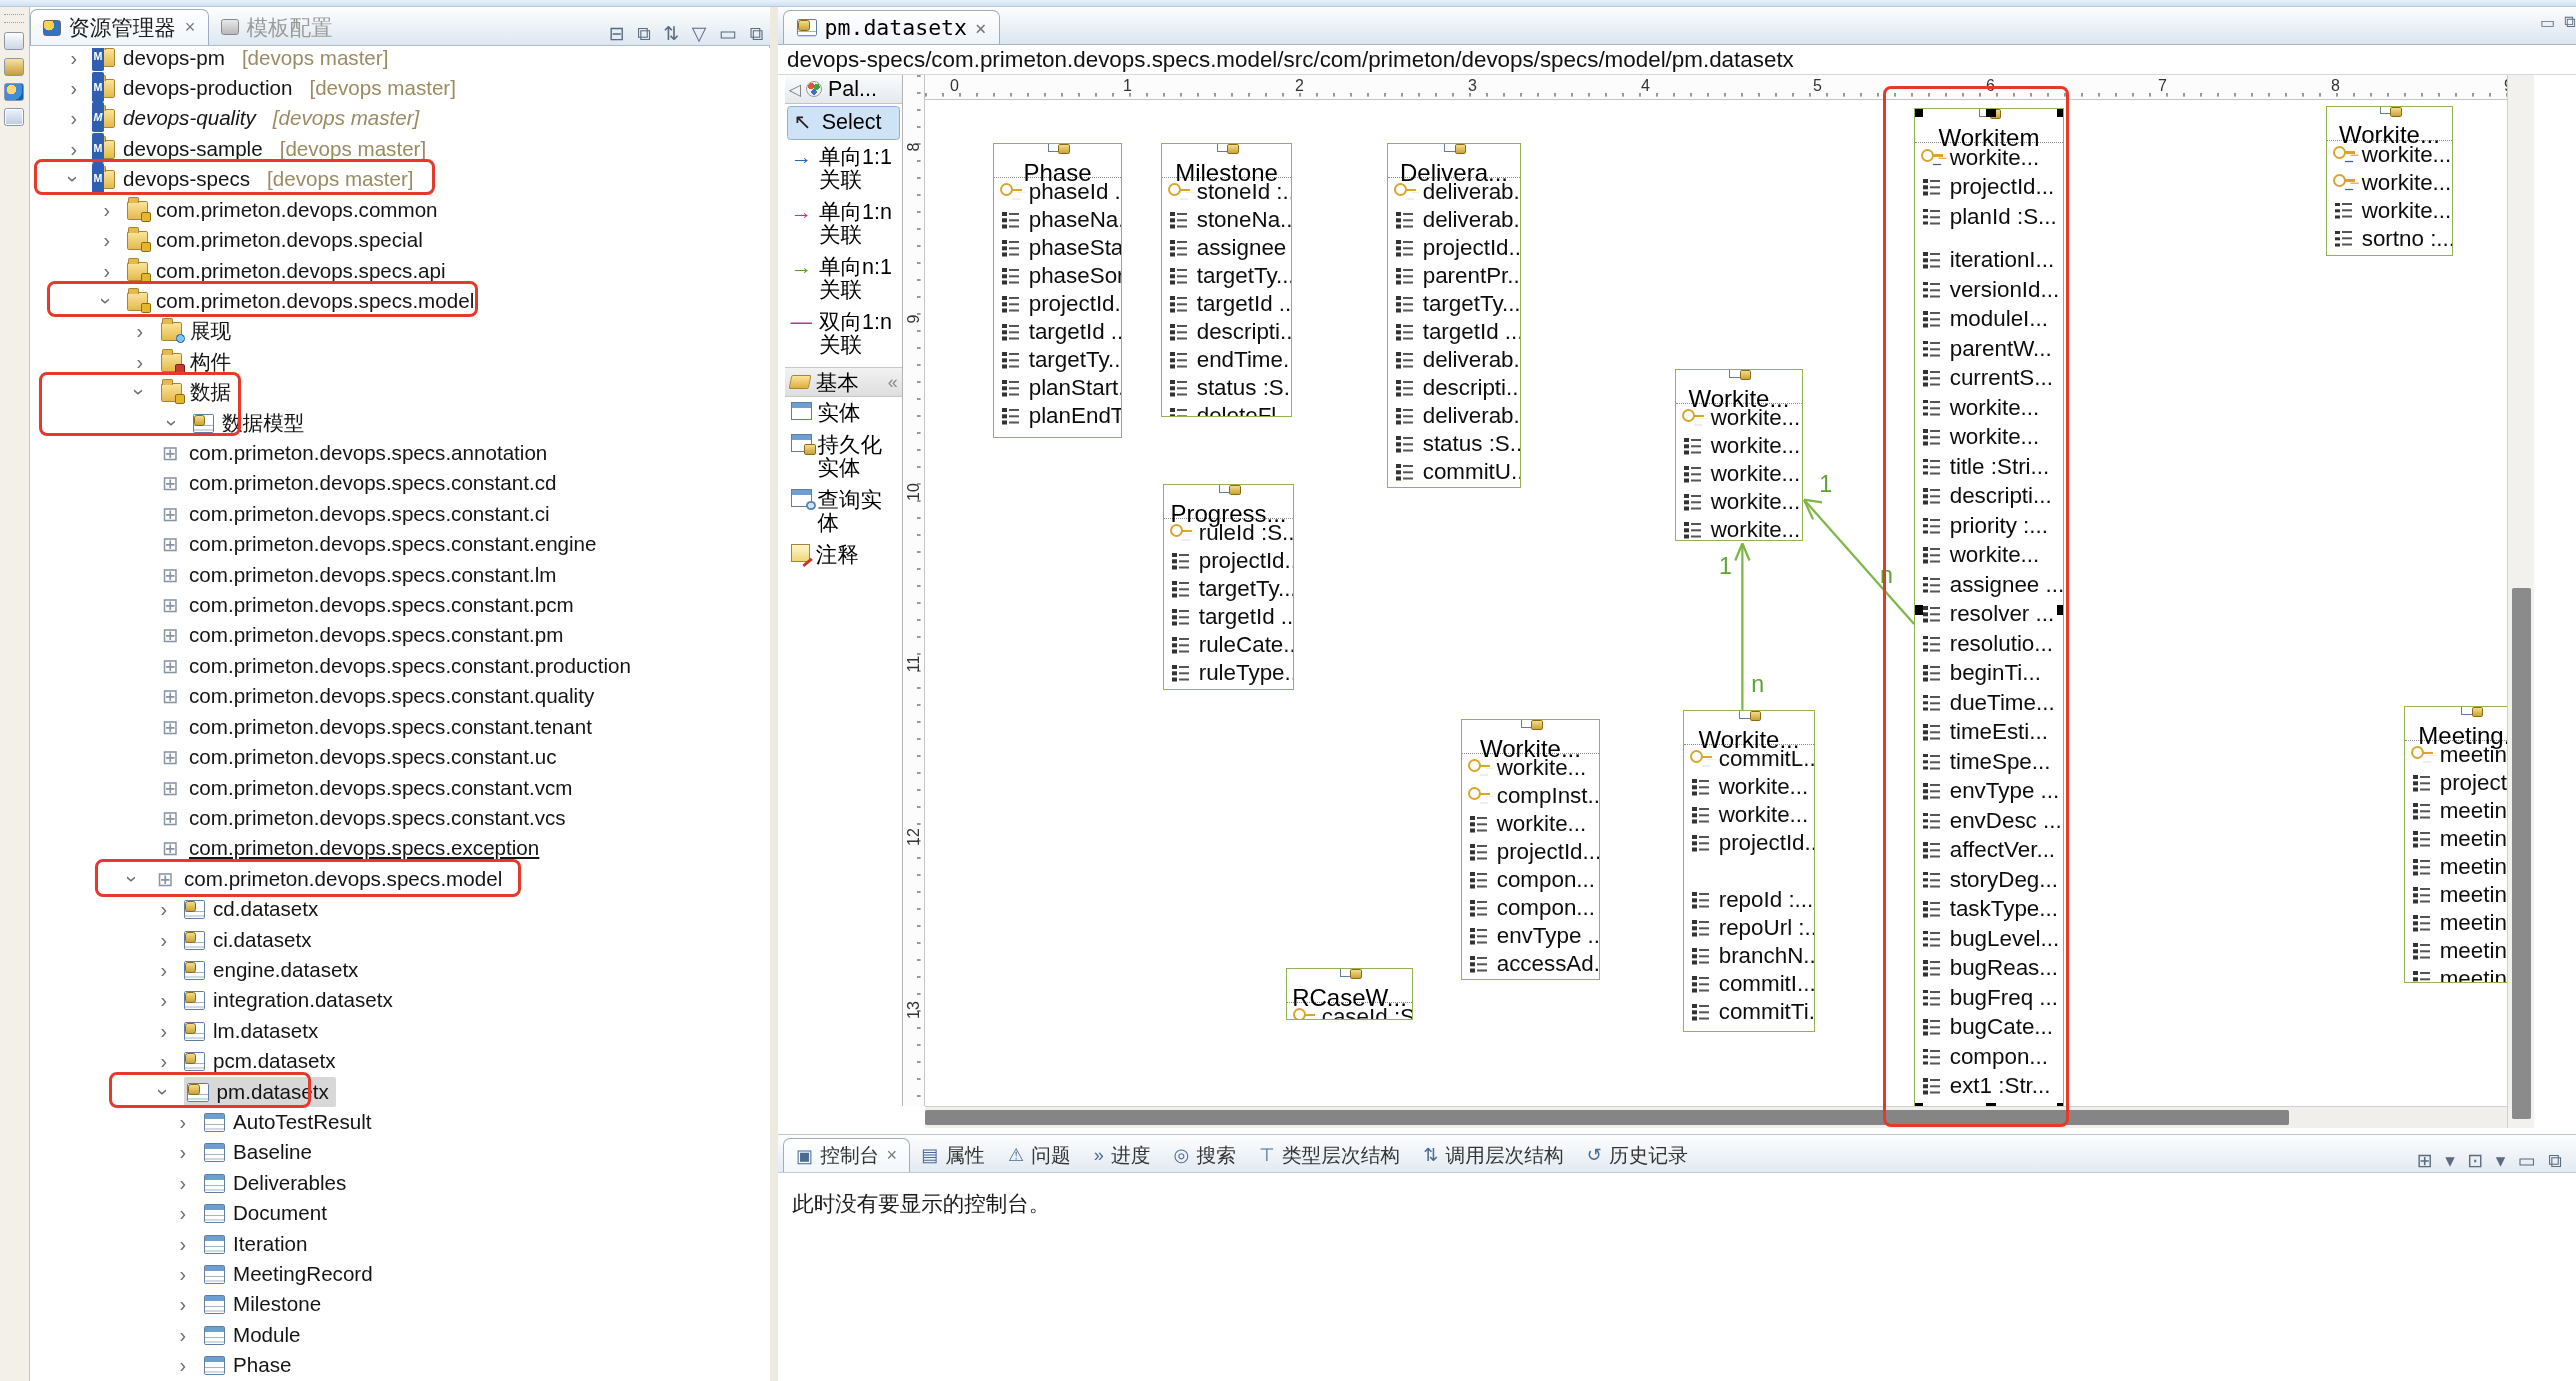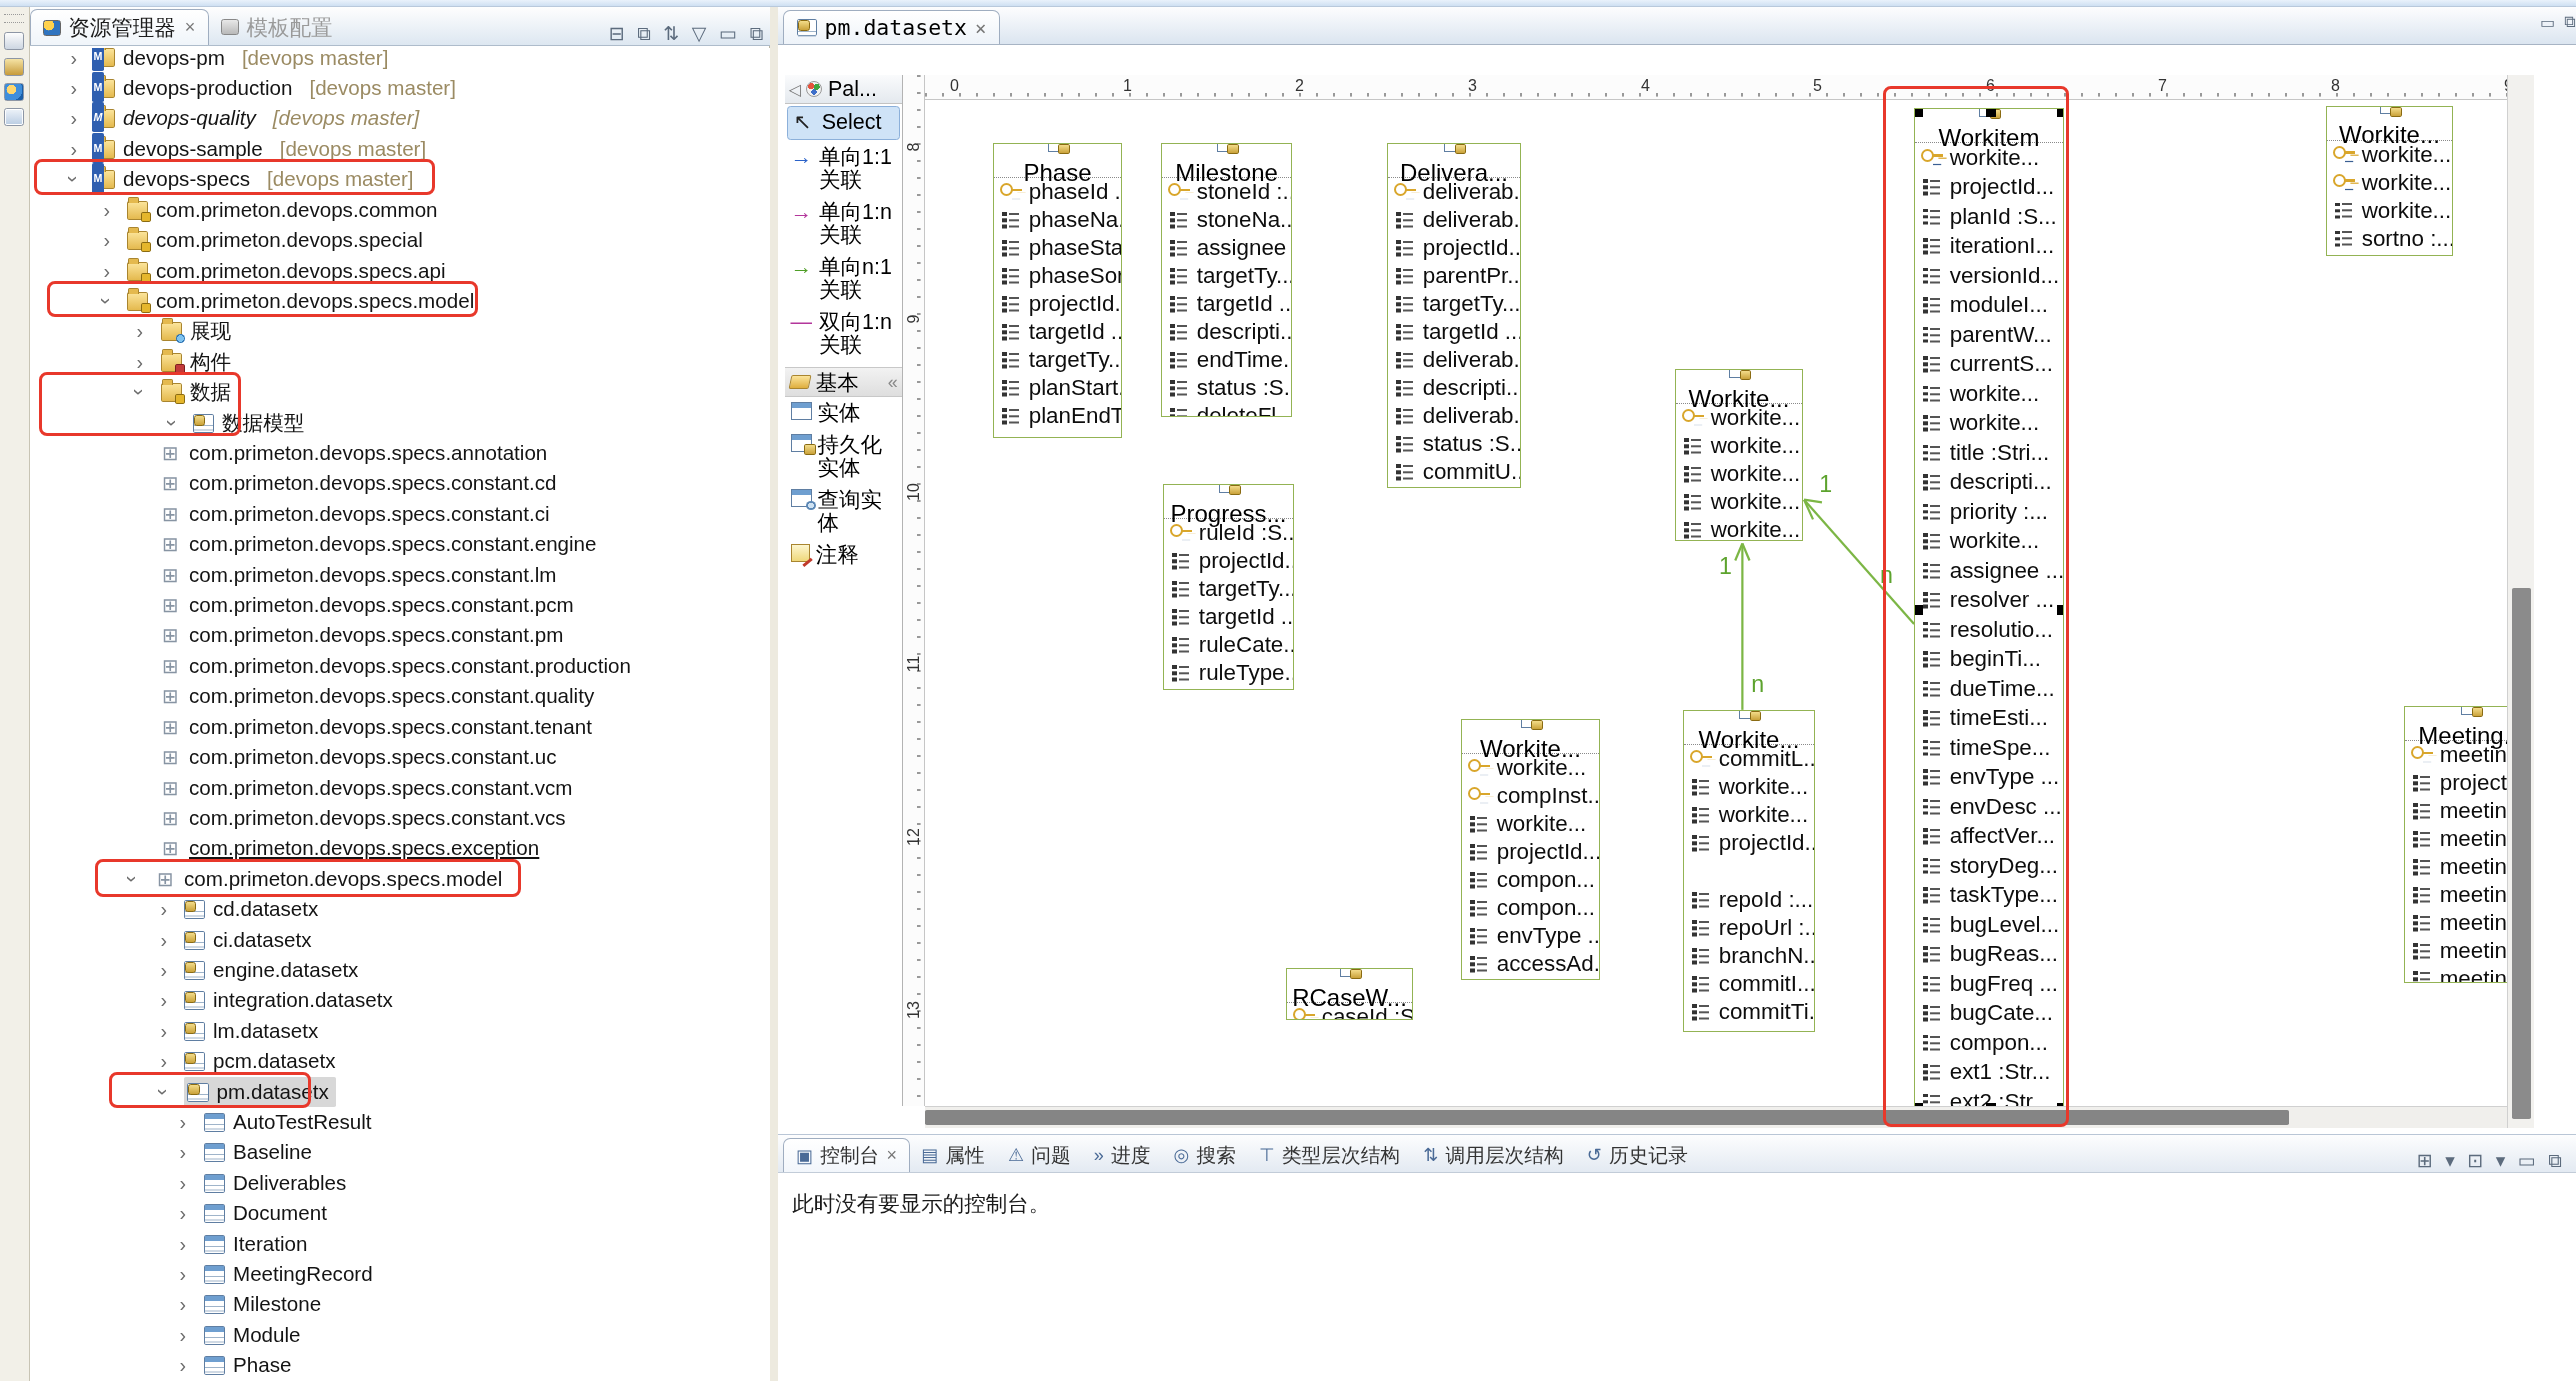--- a/index.html
+++ b/index.html
@@ -515,20 +515,21 @@
   </div>
 
   <div class="editor">
     <div class="ed-tabbar">
       <div class="ed-tab">
         <span class="tic tic-table b-gold" style="width:19.7px;height:17px;"></span>
         <span>pm.datasetx</span>
         <span class="close" style="color:#777;font-size:19px;">×</span>
       </div>
     </div>
+    <div class="breadcrumb">devops-specs/com.primeton.devops.specs.model/src/com/primeton/devops/specs/model/pm.datasetx</div>
 
     <div class="palette" id="palette">
         <div class="pal-head">
           <span class="coll">◁</span>
           <span class="pal-dots"></span>
           <span>Pal...</span>
         </div>
         <div class="pal-tool selected">
           <span class="ticon cursorg">↖</span>
           <span class="tl">Select</span>
@@ -903,21 +904,21 @@
             <span>workite...</span>
           </div>
           <div class="efield" style="height: 29.5px;">
             <span class="fi attr"></span>
             <span>projectId...</span>
           </div>
           <div class="efield" style="height: 29.5px;">
             <span class="fi attr"></span>
             <span>planId  :S...</span>
           </div>
-          <div class="efield" style="height: 29.5px;">
+          <div class="efield" style="height: 29.5px; margin-top: 14px;">
             <span class="fi attr"></span>
             <span>iterationI...</span>
           </div>
           <div class="efield" style="height: 29.5px;">
             <span class="fi attr"></span>
             <span>versionId...</span>
           </div>
           <div class="efield" style="height: 29.5px;">
             <span class="fi attr"></span>
             <span>moduleI...</span>

